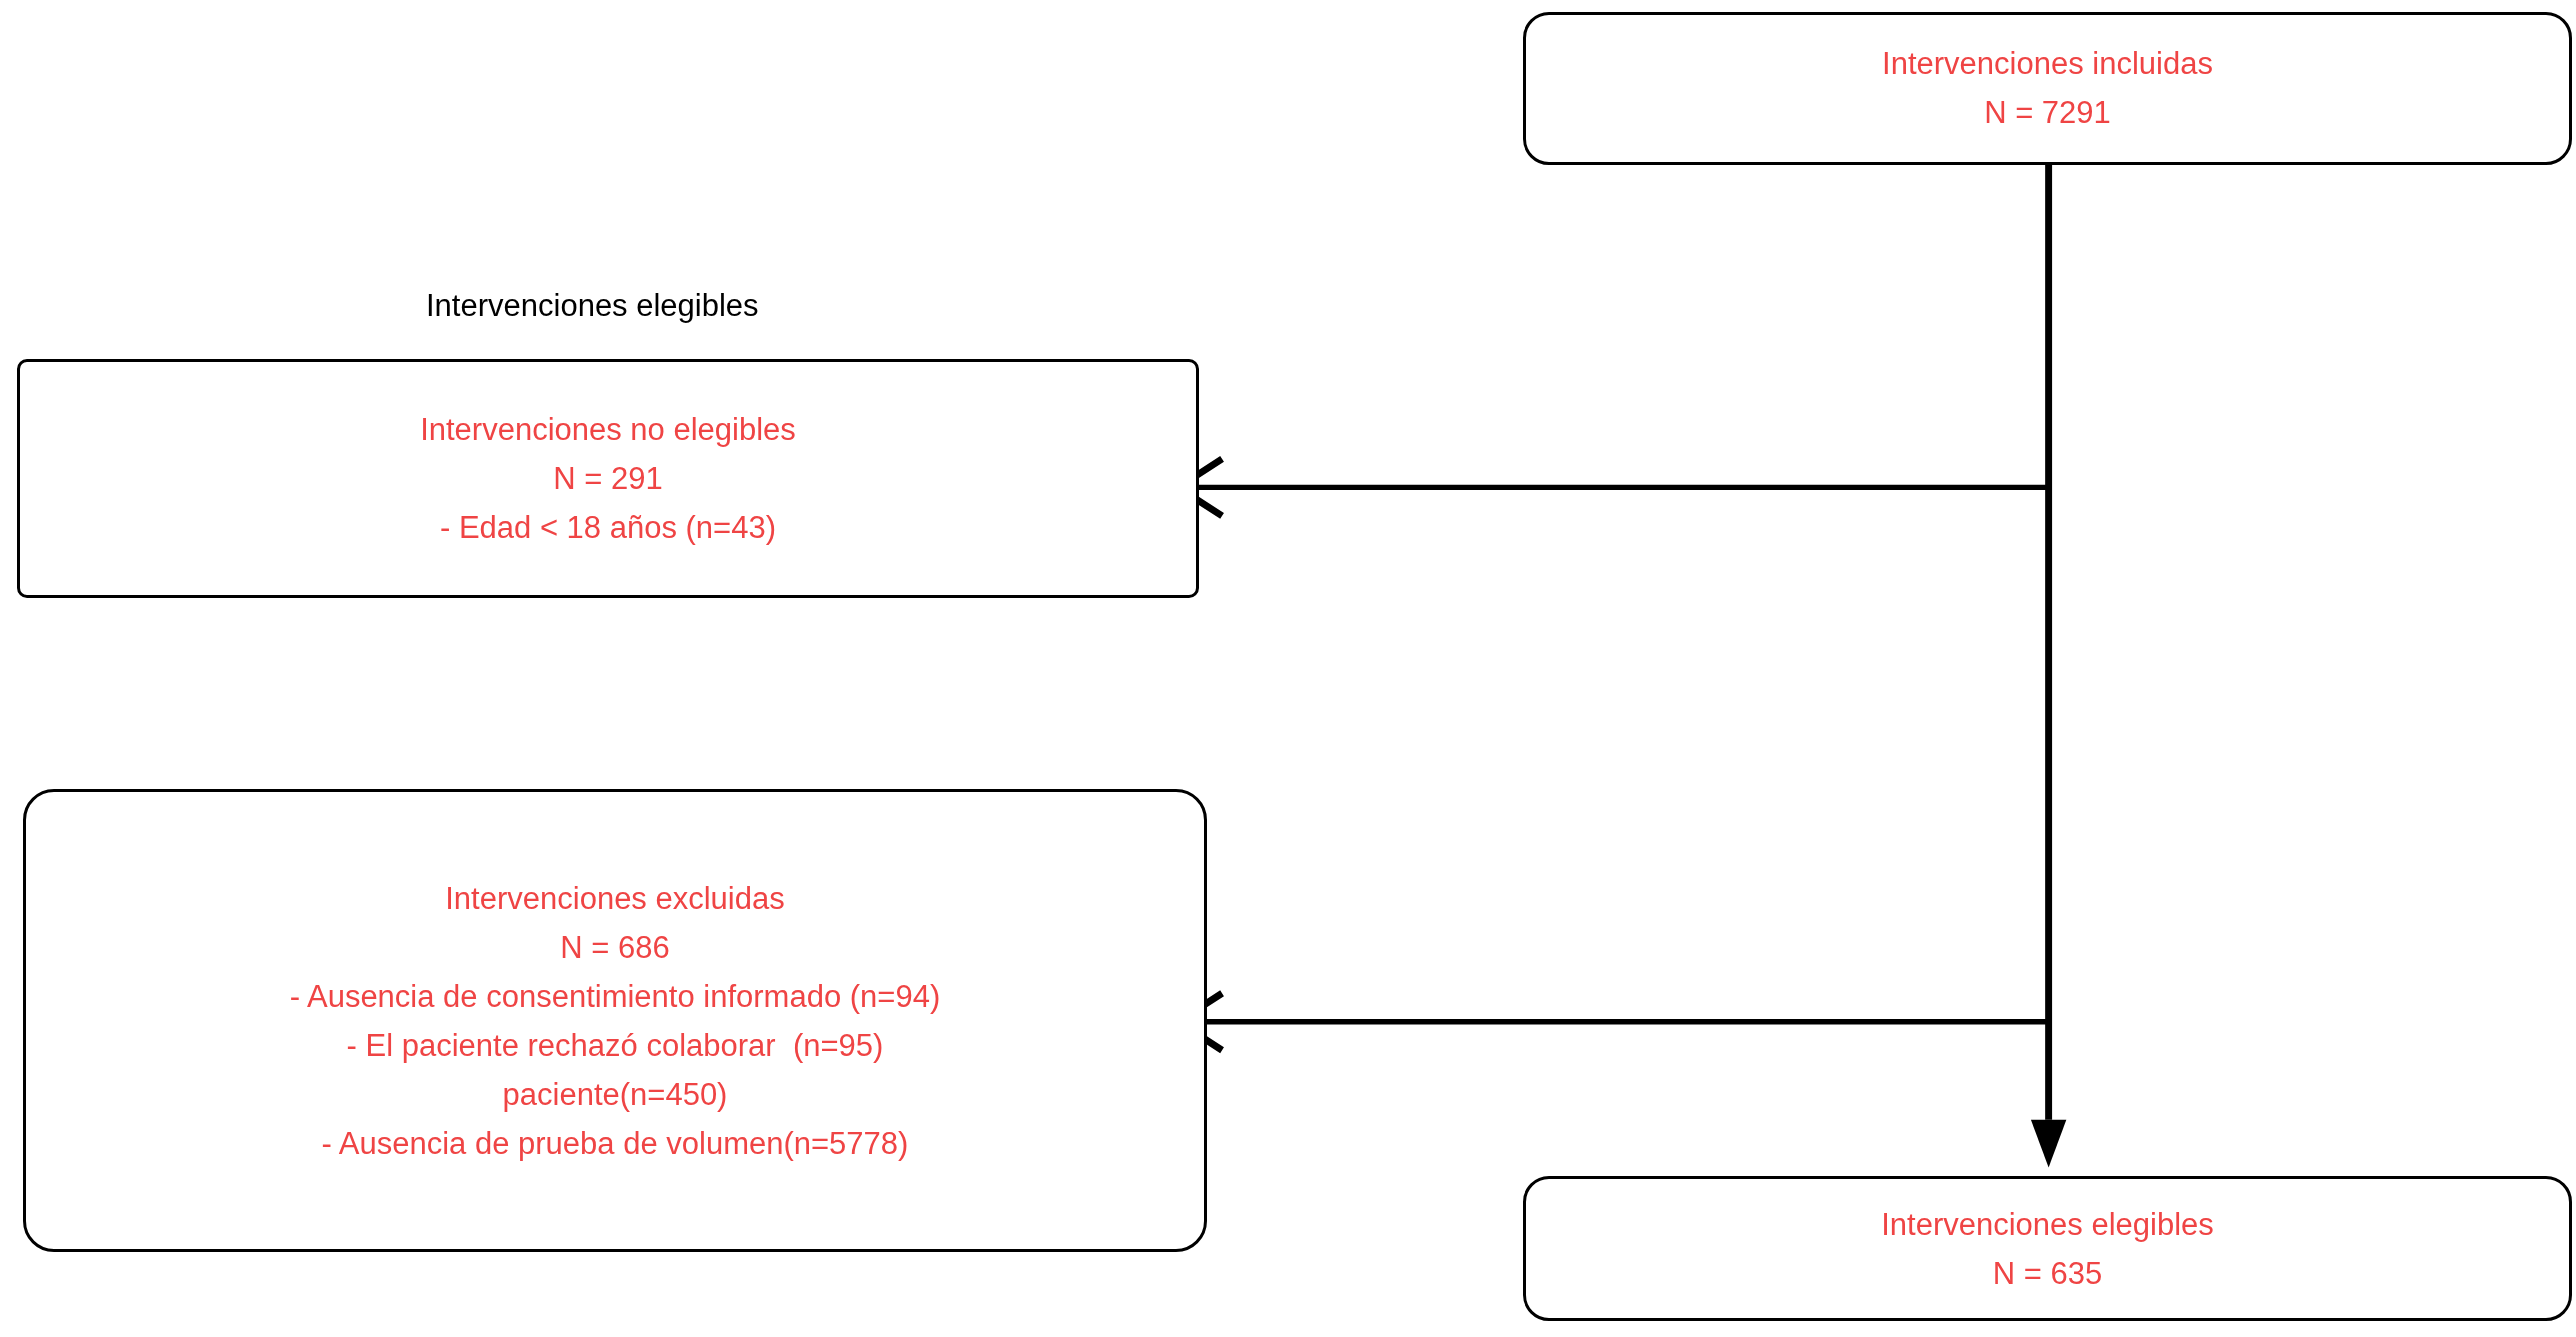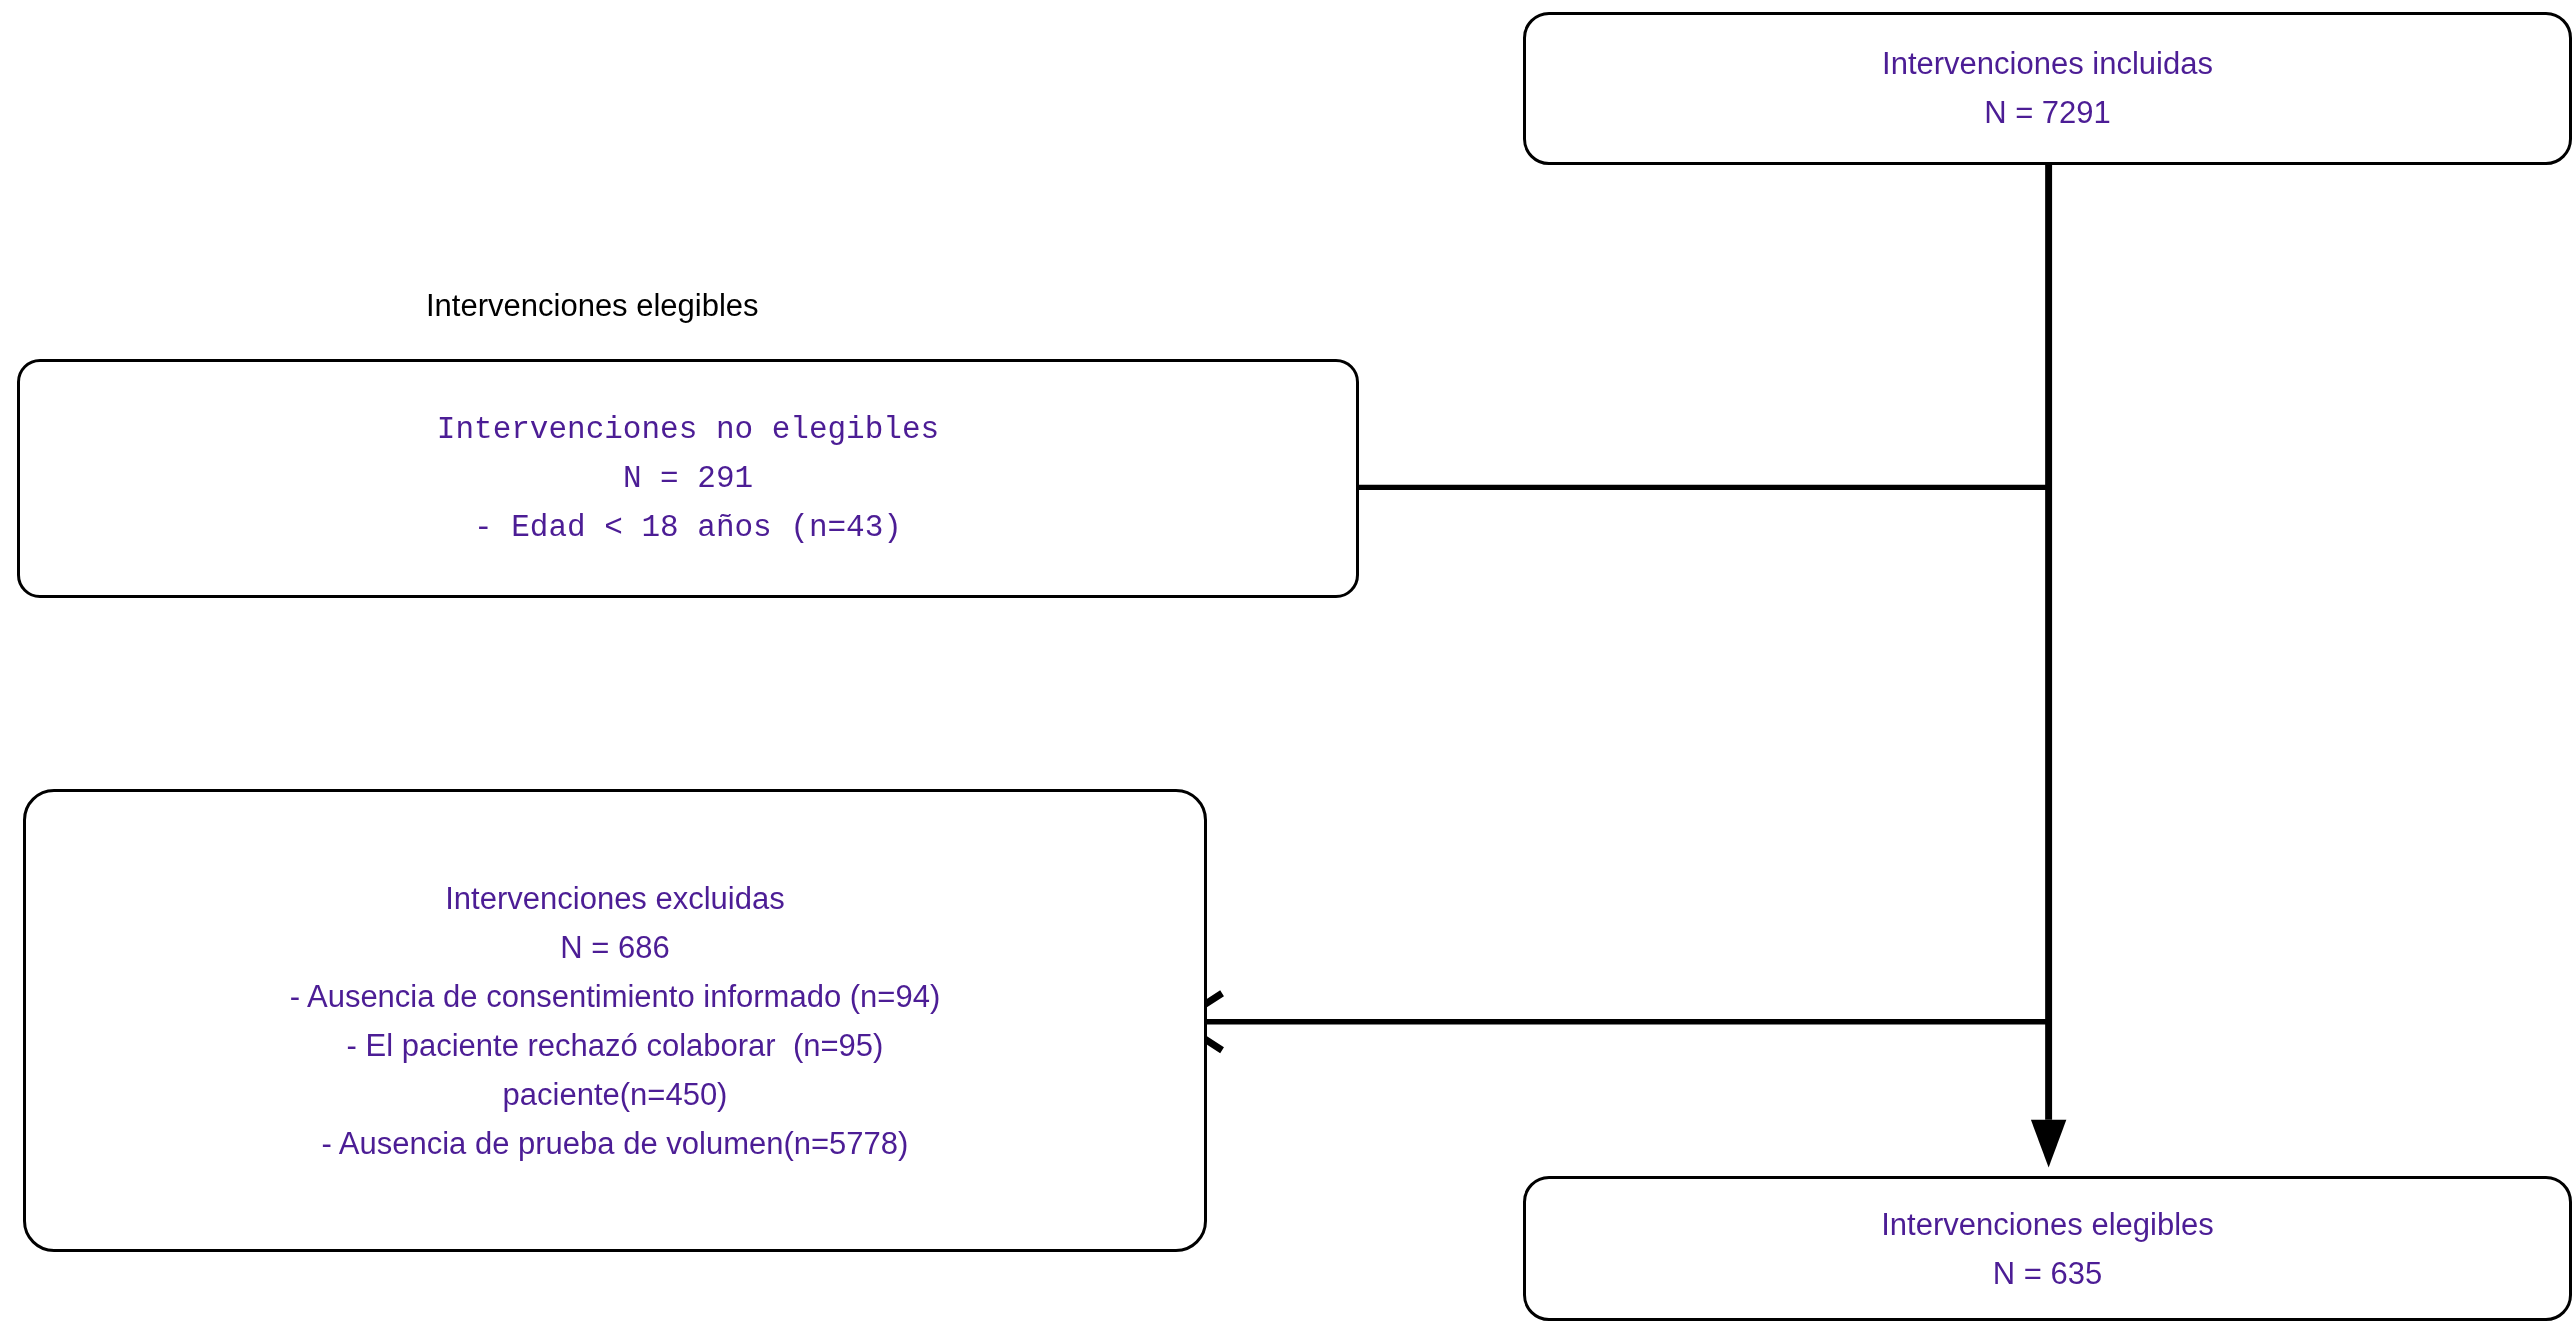--- a/index.html
+++ b/index.html
@@ -28,42 +28,42 @@
     display: flex;
     flex-direction: column;
     align-items: center;
     justify-content: center;
   }
   .node-line {
     font-size: 31px;
     line-height: 49px;
     white-space: pre;
     text-align: center;
-    color: #4c1d95;
+    color: #ef4444;
   }
   .floating-label {
     position: absolute;
     font-size: 31px;
     line-height: 37px;
     white-space: pre;
     text-align: center;
     color: #000000;
   }
   .edge-svg {
     position: absolute;
     left: 0;
     top: 0;
     width: 2576px;
     height: 1338px;
     pointer-events: none;
   }
 
   
   #node-included      { left: 1523px; top: 11.6px;   width: 1049px; height: 153px; }
-  #node-not-eligible  { left: 17px;   top: 359px;  width: 1342px; height: 239px; border-radius: 23px; font-family: Liberation Mono, monospace; }
+  #node-not-eligible  { left: 17px;   top: 359px;  width: 1182px; height: 239px; border-radius: 10px; }
   #node-excluded      { left: 23px;   top: 789px; width: 1184px; height: 463px; border-radius: 31px; }
   #node-eligible      { left: 1523px; top: 1176px; width: 1049px; height: 145px; }
 
   #label-eligible-float { left: 426px; top: 287px; }
 </style>
 </head>
 <body>
 
 <div id="canvas">
 

